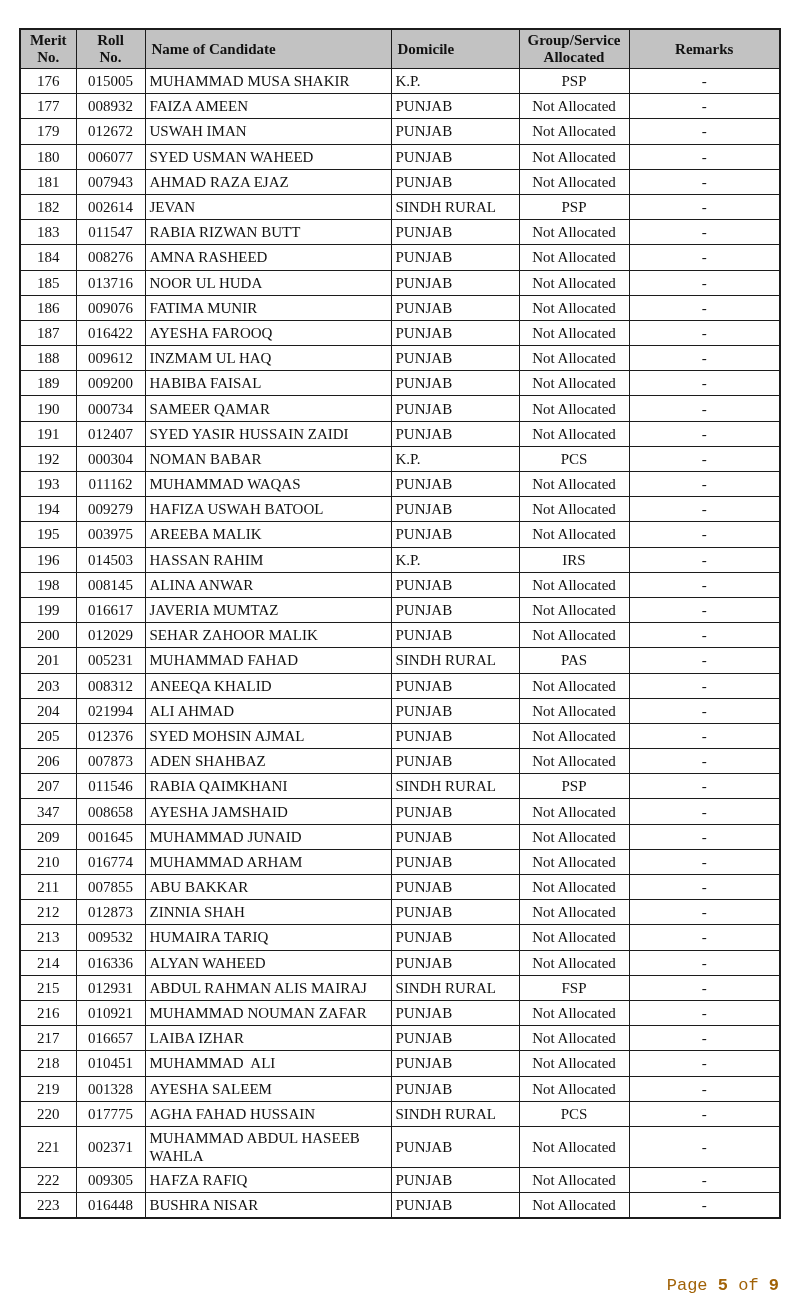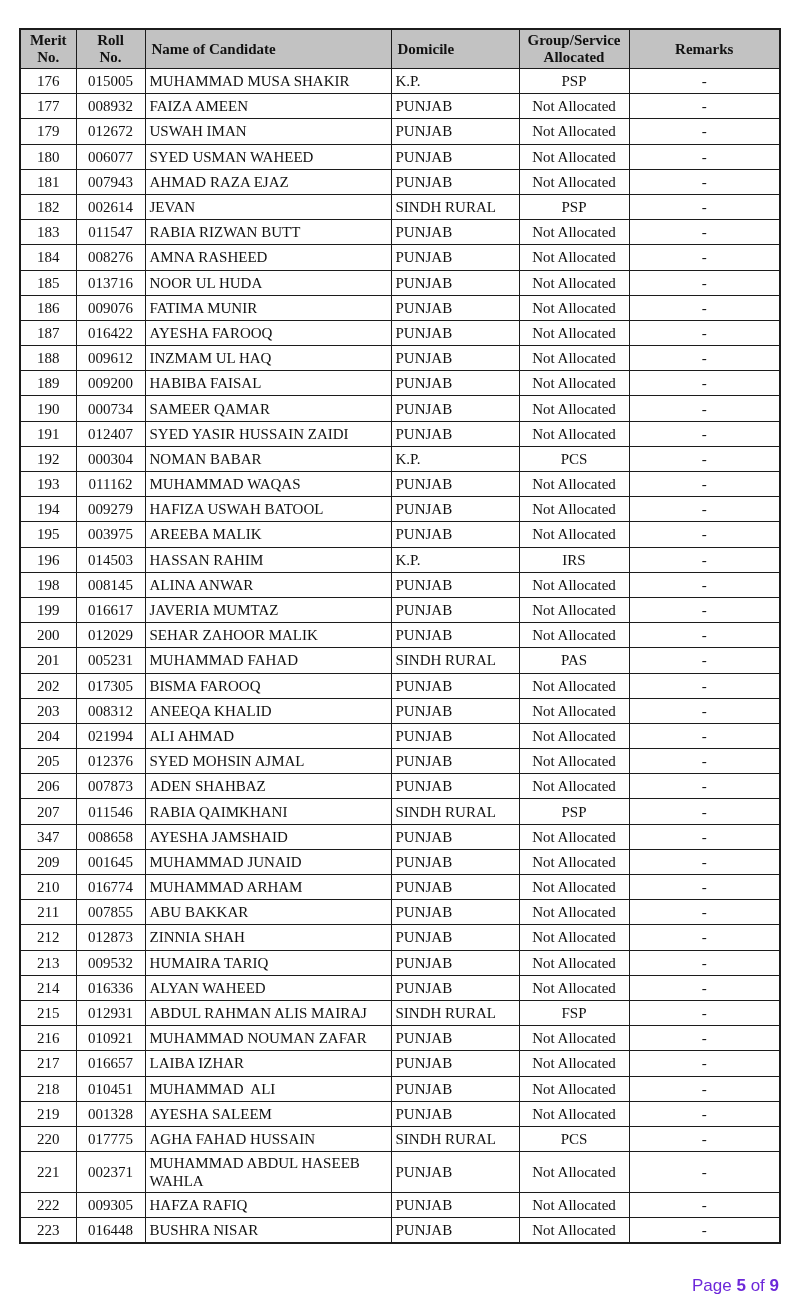--- a/index.html
+++ b/index.html
@@ -50,23 +50,23 @@
     height: 20.2px;
     vertical-align: middle;
     background: #ffffff;
   }
   td.cell-center { text-align: center; }
   td.cell-left   { text-align: left; padding-left: 10px; white-space: pre-wrap; }
   .footer {
     position: absolute;
     top: 1276px;
     right: 21px;
-    font-family: Liberation Sans, sans-serif;
+    font-family: Liberation Mono, monospace;
     font-size: 17px;
-    color: #6d28d9;
+    color: #a16207;
   }
   .footer .bold { font-weight: bold; }
 </style>
 </head>
 <body>
 
 <div class="page">
 
   <table class="merit-table">
     <colgroup>
@@ -277,28 +277,20 @@
     </tr>
         <tr>
       <td class="cell-center">201</td>
       <td class="cell-center">005231</td>
       <td class="cell-left">MUHAMMAD FAHAD</td>
       <td class="cell-left">SINDH RURAL</td>
       <td class="cell-center">PAS</td>
       <td class="cell-center">-</td>
     </tr>
         <tr>
-      <td class="cell-center">202</td>
-      <td class="cell-center">017305</td>
-      <td class="cell-left">BISMA FAROOQ</td>
-      <td class="cell-left">PUNJAB</td>
-      <td class="cell-center">Not Allocated</td>
-      <td class="cell-center">-</td>
-    </tr>
-        <tr>
       <td class="cell-center">203</td>
       <td class="cell-center">008312</td>
       <td class="cell-left">ANEEQA KHALID</td>
       <td class="cell-left">PUNJAB</td>
       <td class="cell-center">Not Allocated</td>
       <td class="cell-center">-</td>
     </tr>
         <tr>
       <td class="cell-center">204</td>
       <td class="cell-center">021994</td>

